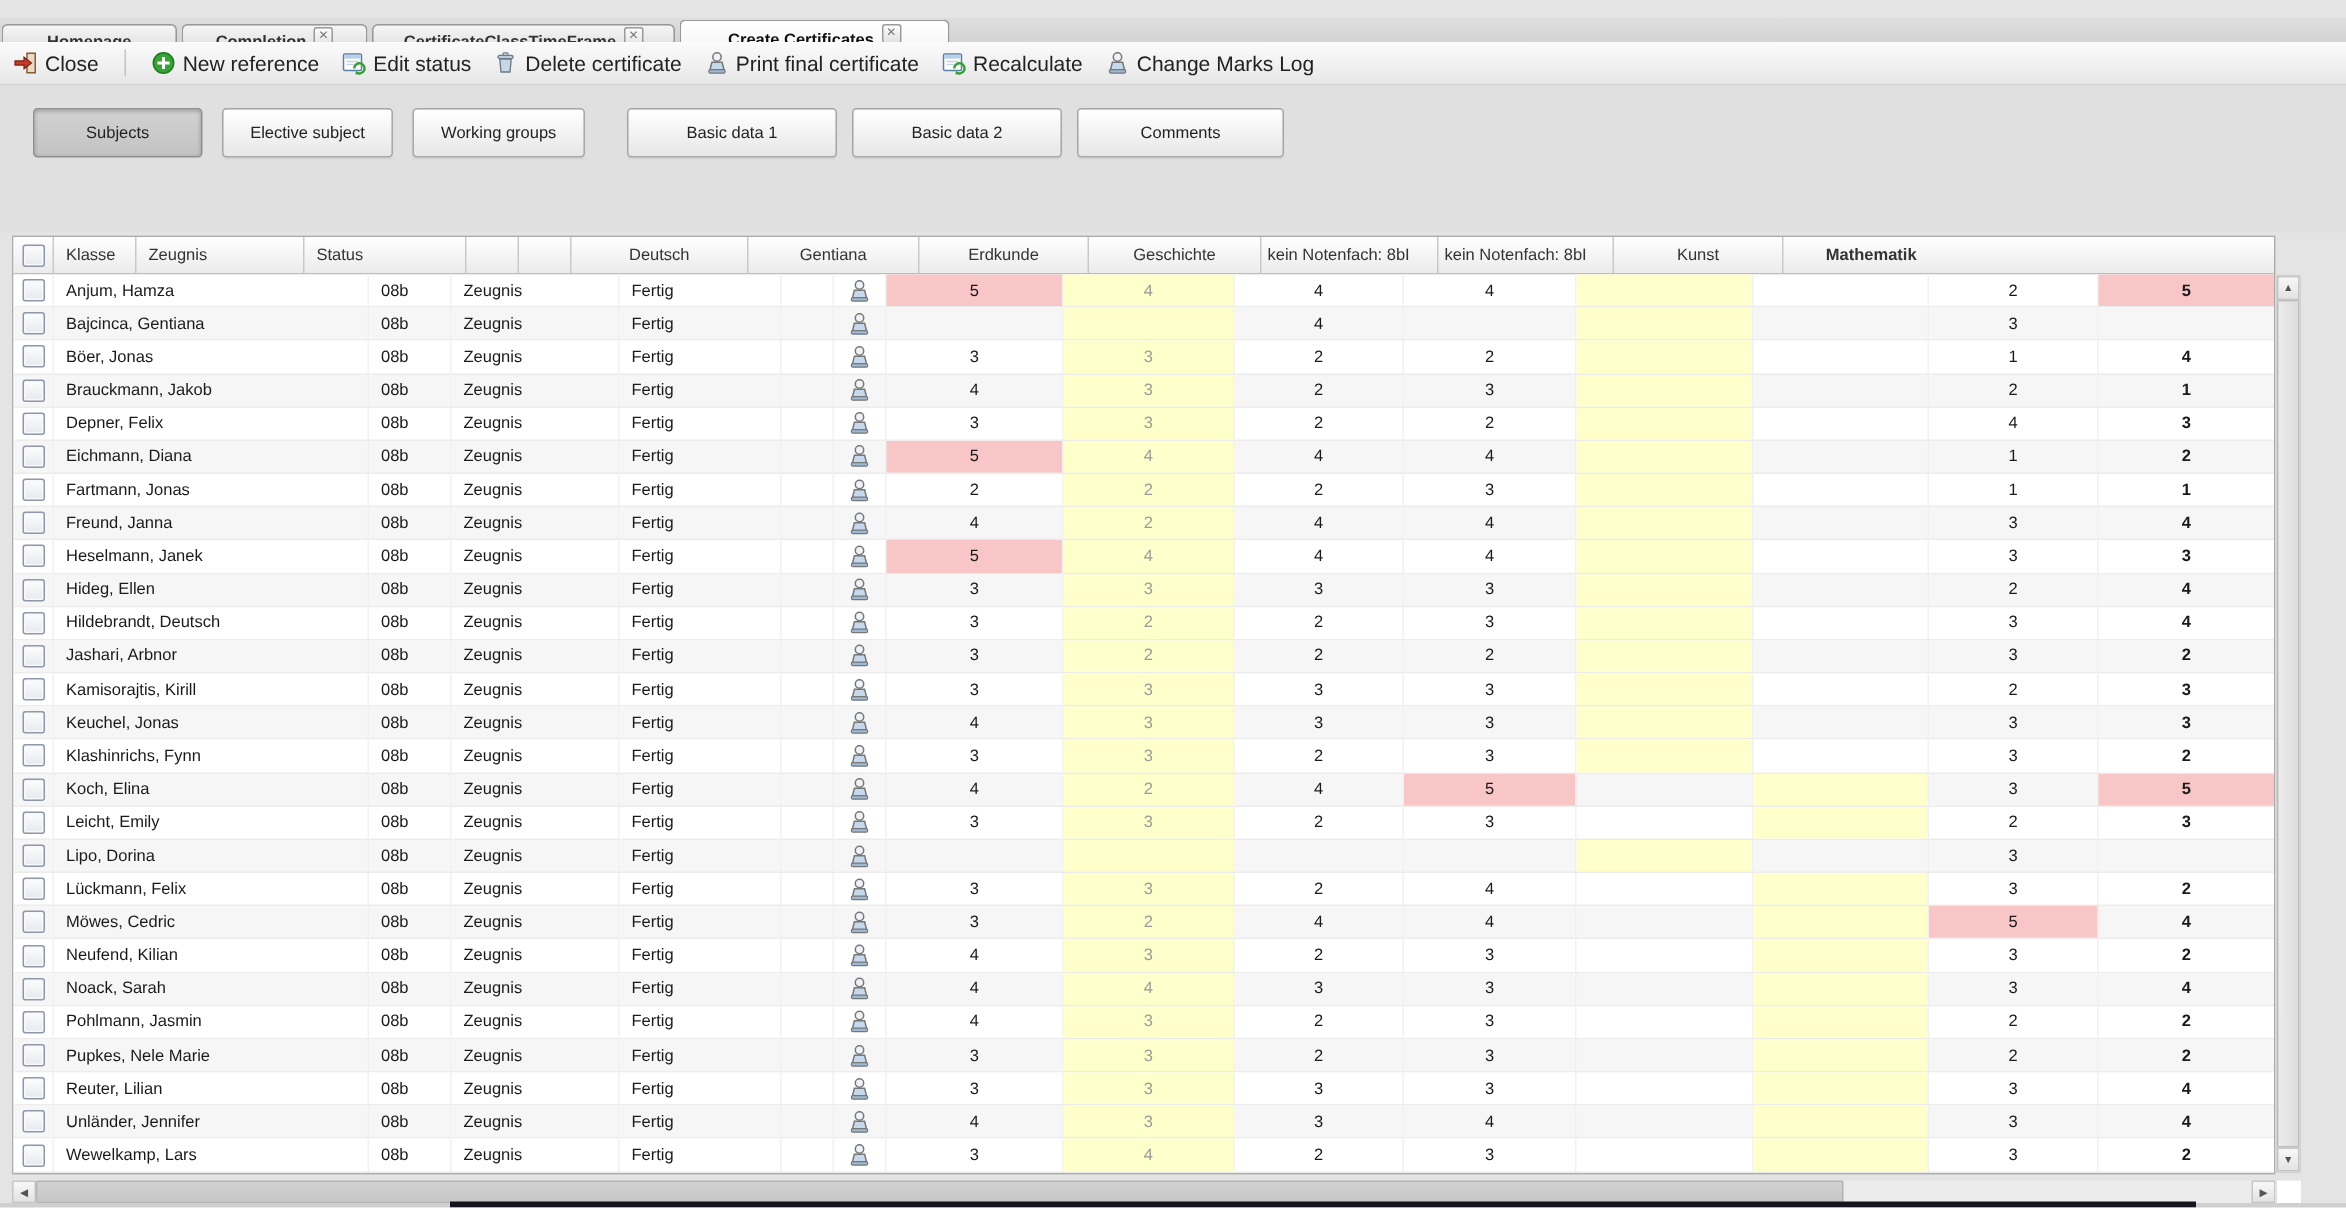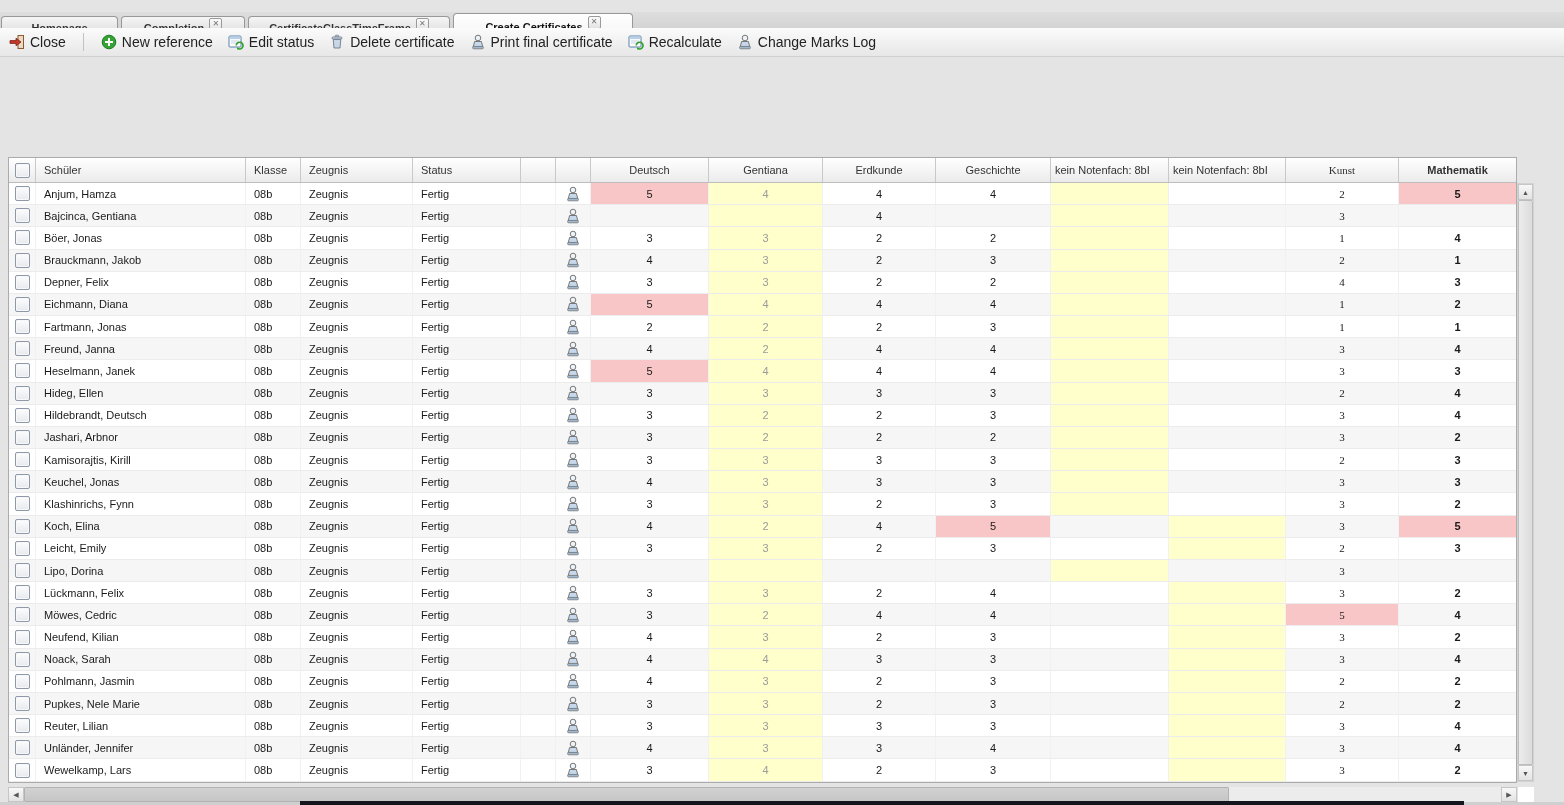--- a/index.html
+++ b/index.html
@@ -52,21 +52,21 @@
         border-right:1px solid #f1f1f1;box-sizing:border-box;white-space:nowrap;overflow:hidden;}
   .cell.t-left{justify-content:flex-start;padding-left:8px;}
   .yellow{background:#ffffcc;}
   .gray-text{color:#9b9b9b;}
   .red{background:#f8c6c6;color:#1a1a1a;}
 
   .c-cb{flex:0 0 27px;}  .c-name{flex:0 0 210px;} .c-klasse{flex:0 0 55px;}
   .c-zeugnis{flex:0 0 112px;} .c-status{flex:0 0 108px;} .c-n1{flex:0 0 35px;}
   .c-n2{flex:0 0 35px;} .c-deutsch{flex:0 0 118px;} .c-englisch{flex:0 0 114px;}
   .c-erdkunde{flex:0 0 113px;} .c-geschichte{flex:0 0 115px;} .c-kn1{flex:0 0 118px;}
-  .c-kn2{flex:0 0 117px;} .c-kunst{flex:0 0 113px;font-family:Liberation Serif, serif;} .c-mathe{flex:0 0 117px;border-right:none;font-weight:bold;}
+  .c-kn2{flex:0 0 117px;} .c-kunst{flex:0 0 113px;} .c-mathe{flex:0 0 117px;border-right:none;font-weight:bold;}
 
   .checkbox{width:13px;height:13px;border:1px solid #8e98a8;border-radius:2px;
             background:linear-gradient(#fdfdfd,#e7e9ee);box-shadow:inset 0 0 0 1px #f6f8fb;
             display:inline-block;}
 
   
   .vscroll{position:absolute;top:183px;left:1517px;width:17px;height:599px;background:#f0f0f0;
            border:1px solid #d2d2d2;box-sizing:border-box;display:flex;flex-direction:column;}
   .vscroll .sbtn{flex:0 0 16px;display:flex;align-items:center;justify-content:center;
            font-size:7px;color:#555;background:linear-gradient(#f8f8f8,#e3e3e3);
@@ -171,27 +171,34 @@
       <span>Recalculate</span>
     </div>
     <div class="tool">
       <svg width="16" height="16" viewBox="0 0 16 16">
           <use href="#ico-person"></use>
         </svg>
       <span>Change Marks Log</span>
     </div>
   </div>
 
+  <div class="panel">
+    <div class="vbtn active" style="left:22px;width:113px">Subjects</div>
+    <div class="vbtn" style="left:148px;width:114px">Elective subject</div>
+    <div class="vbtn" style="left:275px;width:115px">Working groups</div>
+    <div class="vbtn" style="left:418px;width:140px">Basic data 1</div>
+    <div class="vbtn" style="left:568px;width:140px">Basic data 2</div>
+    <div class="vbtn" style="left:718px;width:138px">Comments</div>
+  </div>
 
   <div class="grid">
     <div class="hrow">
       <div class="hcell c-cb">
           <span class="checkbox"></span>
         </div>
-      <div class="hcell c-name t-left">Schüler</div>
       <div class="hcell c-klasse t-left">Klasse</div>
       <div class="hcell c-zeugnis t-left">Zeugnis</div>
       <div class="hcell c-status t-left">Status</div>
       <div class="hcell c-n1"></div>
       <div class="hcell c-n2"></div>
       <div class="hcell c-deutsch">Deutsch</div>
       <div class="hcell c-englisch">Gentiana</div>
       <div class="hcell c-erdkunde">Erdkunde</div>
       <div class="hcell c-geschichte">Geschichte</div>
       <div class="hcell c-kn1 t-left" style="padding-left:4px">kein Notenfach: 8bI</div>

